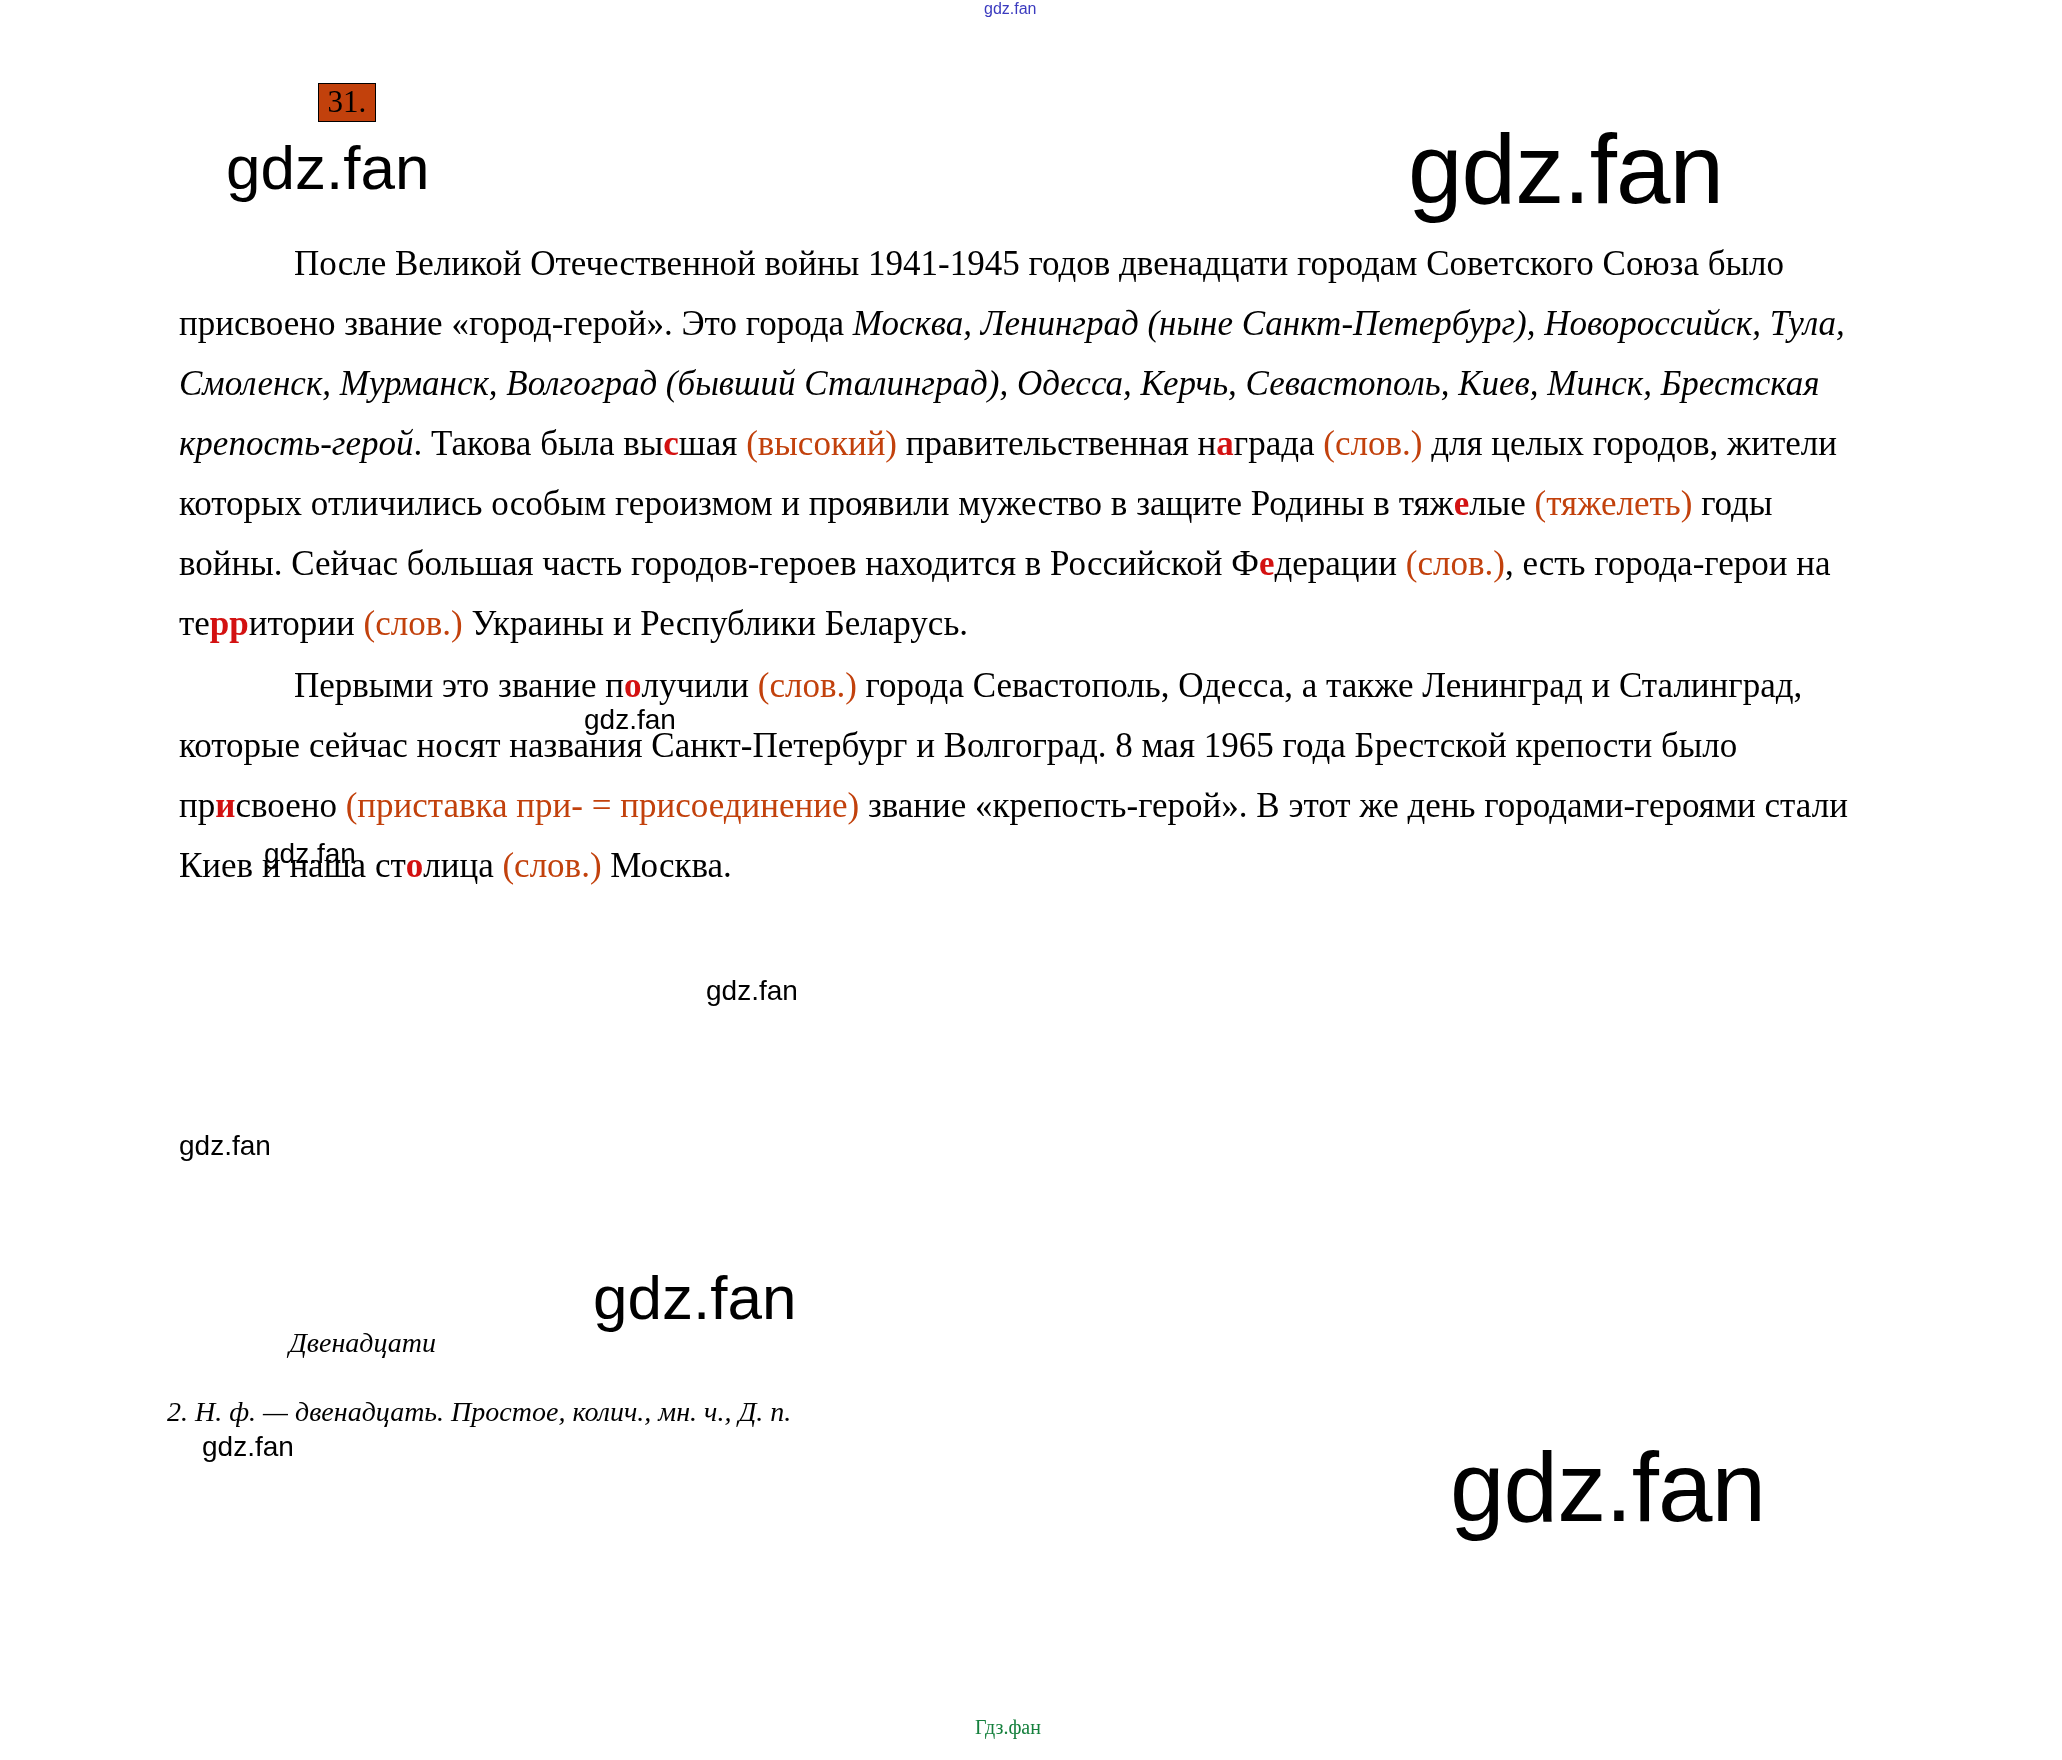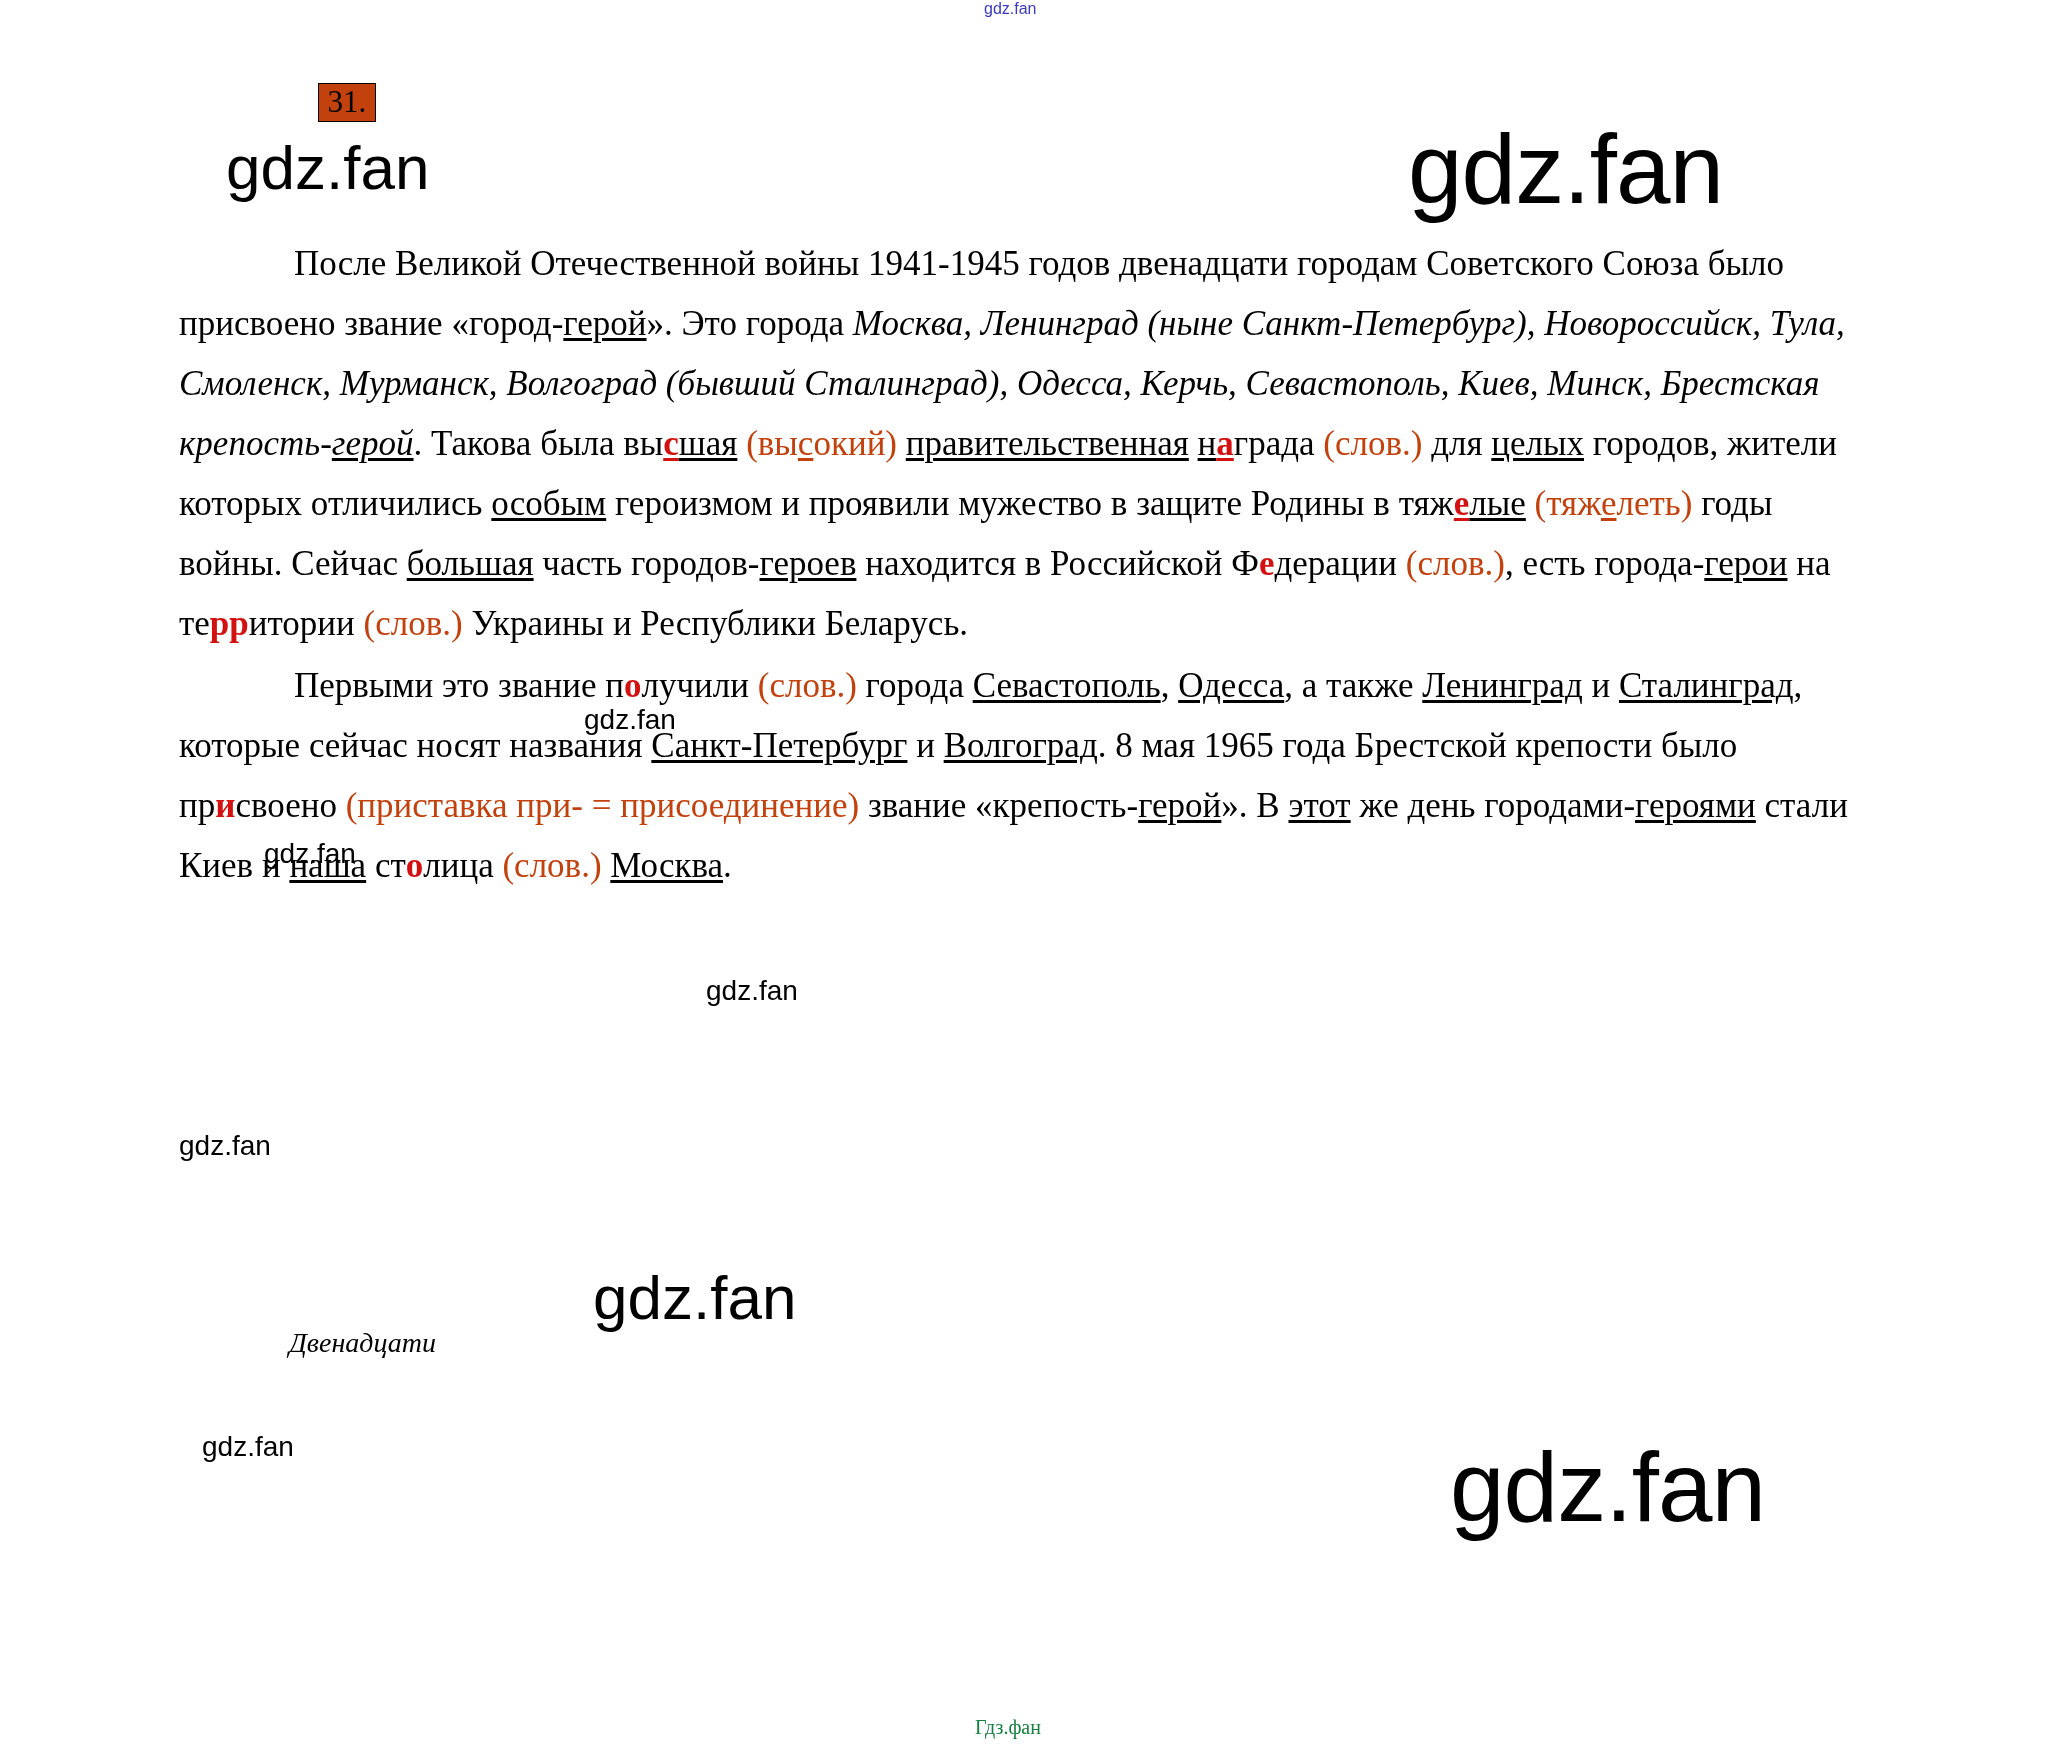--- a/index.html
+++ b/index.html
@@ -71,21 +71,21 @@
     font-size: 35px;
     line-height: 60px;
     text-align: left;
     z-index: 3;
   }
   .para {
     margin: 0 0 1.9px 0;
     text-indent: 0;
   }
 
-  .u { text-decoration: underline; text-underline-offset: 2.8px; }
+  .u { text-underline-offset: 2.8px; }
   .red { color: #d31111; font-weight: 700; }
   .it { font-style: italic; }
   .gray { color: #c2410c; }
 
   .analysis {
     position: absolute;
     left: 167px;
     top: 1314px;
     width: 1723px;
     font-size: 28px;
@@ -132,14 +132,15 @@
     <span style="display:inline-block; width:115px;"></span><span>Первыми это звание п</span><span class="red">о</span><span>лучили</span>
     <span class="gray">(слов.)</span><span> города </span><span class="u">Севастополь</span><span>, </span><span class="u">Одесса</span><span>, а также </span><span class="u">Ленинград</span><span> и </span><span class="u">Сталинград</span><span>, которые сейчас носят названия </span><span class="u">Санкт-Петербург</span><span> и </span><span class="u">Волгоград</span><span>. 8 мая 1965 года Брестской крепости было пр</span><span class="red">и</span><span>своено</span>
     <span class="gray">(приставка при- = присоединение)</span><span> звание «крепость-</span><span class="u">герой</span><span>». В </span><span class="u">этот</span><span> же день городами-</span><span class="u">героями</span><span> стали Киев и </span><span class="u">наша</span><span> ст</span><span class="red">о</span><span>лица</span>
     <span class="gray">(слов.)</span><span> </span><span class="u">Москва</span><span>.</span>
   </p>
 
 </div>
 
 <div class="analysis">
   <div class="hd">Двенадцати</div>
+  <div class="line">2. Н. ф. — двенадцать. Простое, колич., мн. ч., Д. п.</div>
 </div>
 
 
 </body></html>

